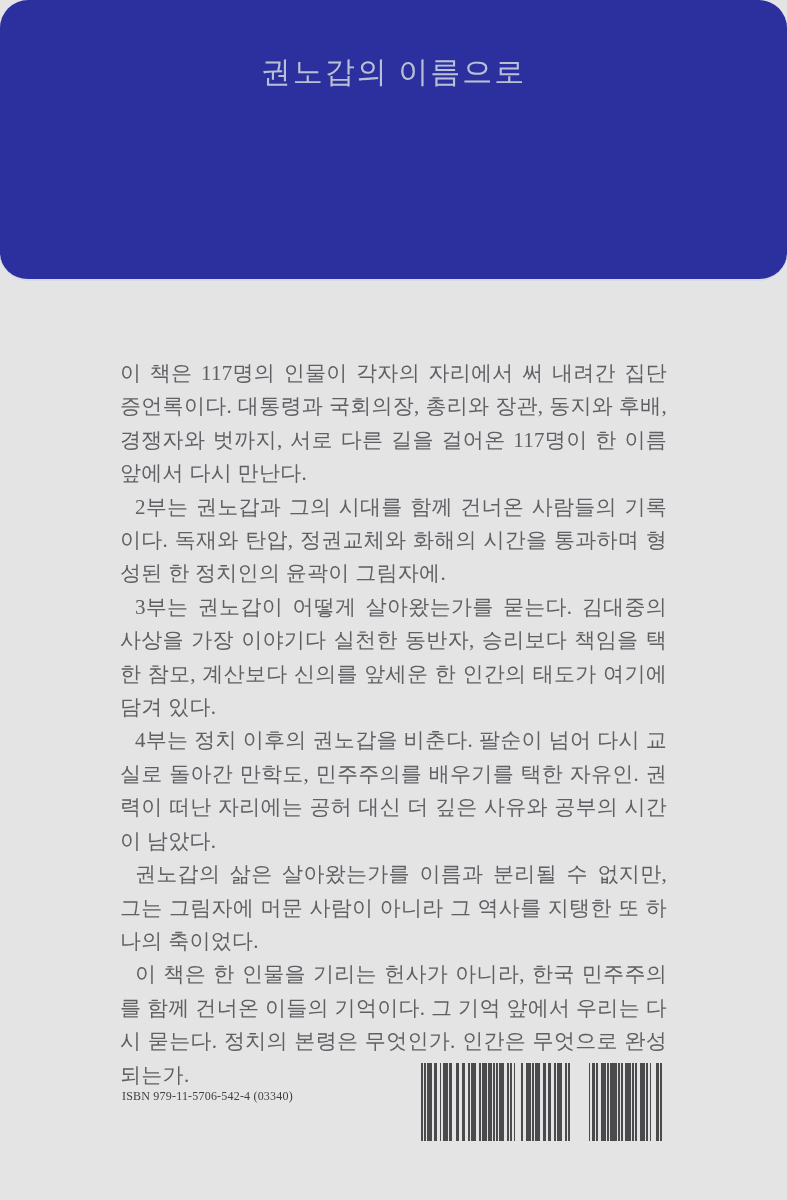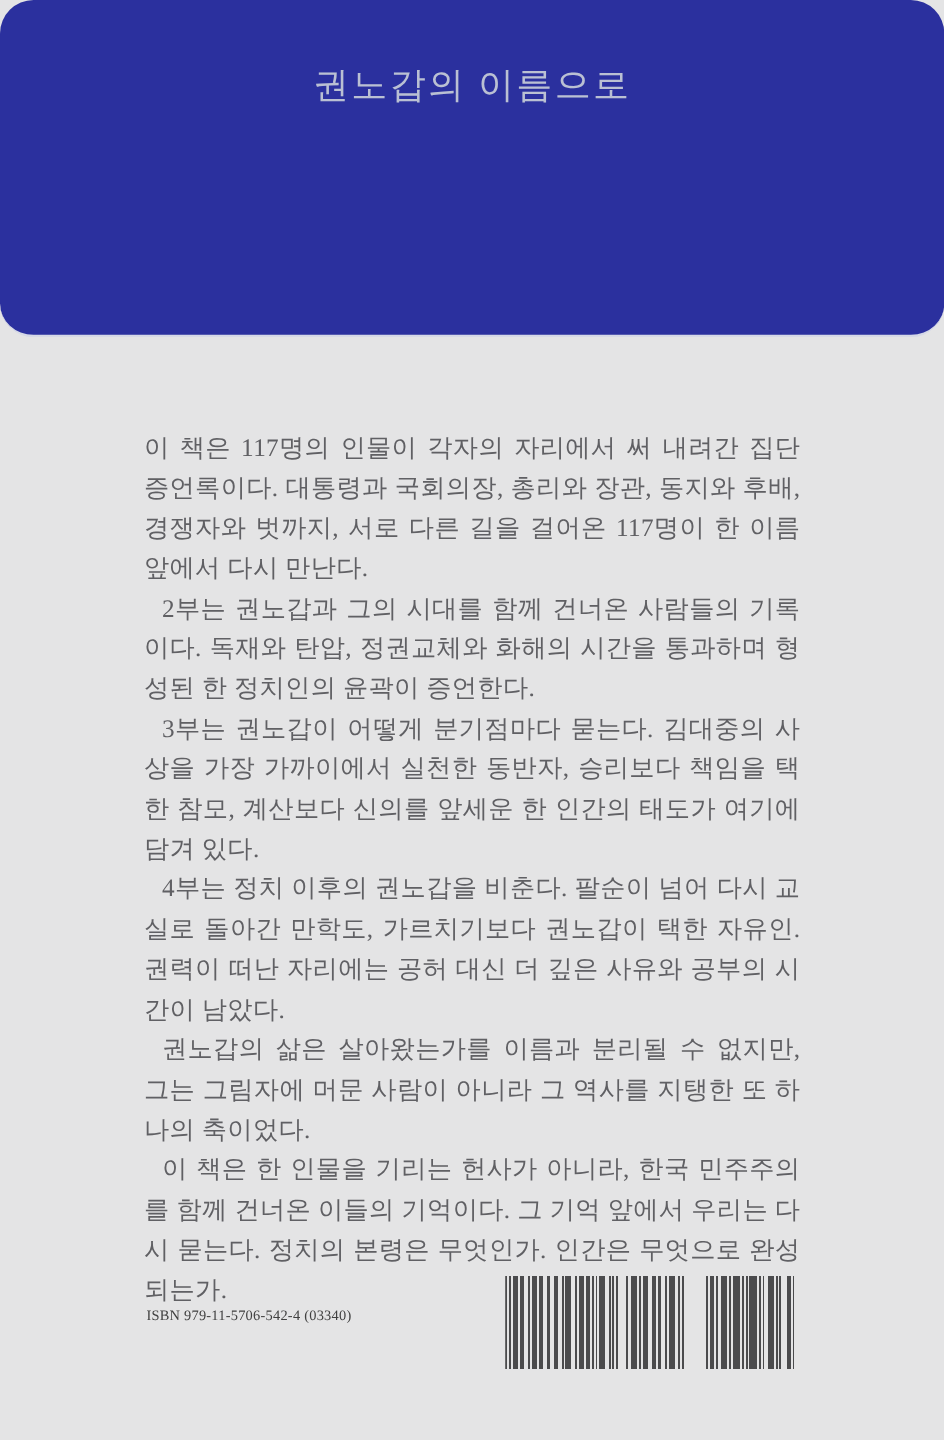--- a/index.html
+++ b/index.html
@@ -83,23 +83,23 @@
 <div class="page">
 
   <header class="cover-top">
     <div class="cover-title">
       <div>권노갑의 이름으로</div>
     </div>
   </header>
 
   <main class="body-text" id="body-text">
       <p>이 책은 117명의 인물이 각자의 자리에서 써 내려간 집단 증언록이다. 대통령과 국회의장, 총리와 장관, 동지와 후배, 경쟁자와 벗까지, 서로 다른 길을 걸어온 117명이 한 이름 앞에서 다시 만난다.</p>
-      <p>2부는 권노갑과 그의 시대를 함께 건너온 사람들의 기록이다. 독재와 탄압, 정권교체와 화해의 시간을 통과하며 형성된 한 정치인의 윤곽이 증언한다.</p>
-      <p>3부는 권노갑이 어떻게 분기점마다 묻는다. 김대중의 사상을 가장 가까이에서 실천한 동반자, 승리보다 책임을 택한 참모, 계산보다 신의를 앞세운 한 인간의 태도가 여기에 담겨 있다.</p>
-      <p>4부는 정치 이후의 권노갑을 비춘다. 팔순이 넘어 다시 교실로 돌아간 만학도, 가르치기보다 권노갑이 택한 자유인. 권력이 떠난 자리에는 공허 대신 더 깊은 사유와 공부의 시간이 남았다.</p>
+      <p>2부는 권노갑과 그의 시대를 함께 건너온 사람들의 기록이다. 독재와 탄압, 정권교체와 화해의 시간을 통과하며 형성된 한 정치인의 윤곽이 그림자에.</p>
+      <p>3부는 권노갑이 어떻게 살아왔는가를 묻는다. 김대중의 사상을 가장 이야기다 실천한 동반자, 승리보다 책임을 택한 참모, 계산보다 신의를 앞세운 한 인간의 태도가 여기에 담겨 있다.</p>
+      <p>4부는 정치 이후의 권노갑을 비춘다. 팔순이 넘어 다시 교실로 돌아간 만학도, 민주주의를 배우기를 택한 자유인. 권력이 떠난 자리에는 공허 대신 더 깊은 사유와 공부의 시간이 남았다.</p>
       <p>권노갑의 삶은 살아왔는가를 이름과 분리될 수 없지만, 그는 그림자에 머문 사람이 아니라 그 역사를 지탱한 또 하나의 축이었다.</p>
       <p>이 책은 한 인물을 기리는 헌사가 아니라, 한국 민주주의를 함께 건너온 이들의 기억이다. 그 기억 앞에서 우리는 다시 묻는다. 정치의 본령은 무엇인가. 인간은 무엇으로 완성되는가.</p>
     </main>
 
   <footer>
     <div class="isbn-block">
       <div>ISBN 979-11-5706-542-4 (03340)</div>
     </div>
     <div class="barcode">
       <svg id="barcode-main" width="149" height="78" shape-rendering="crispEdges">

